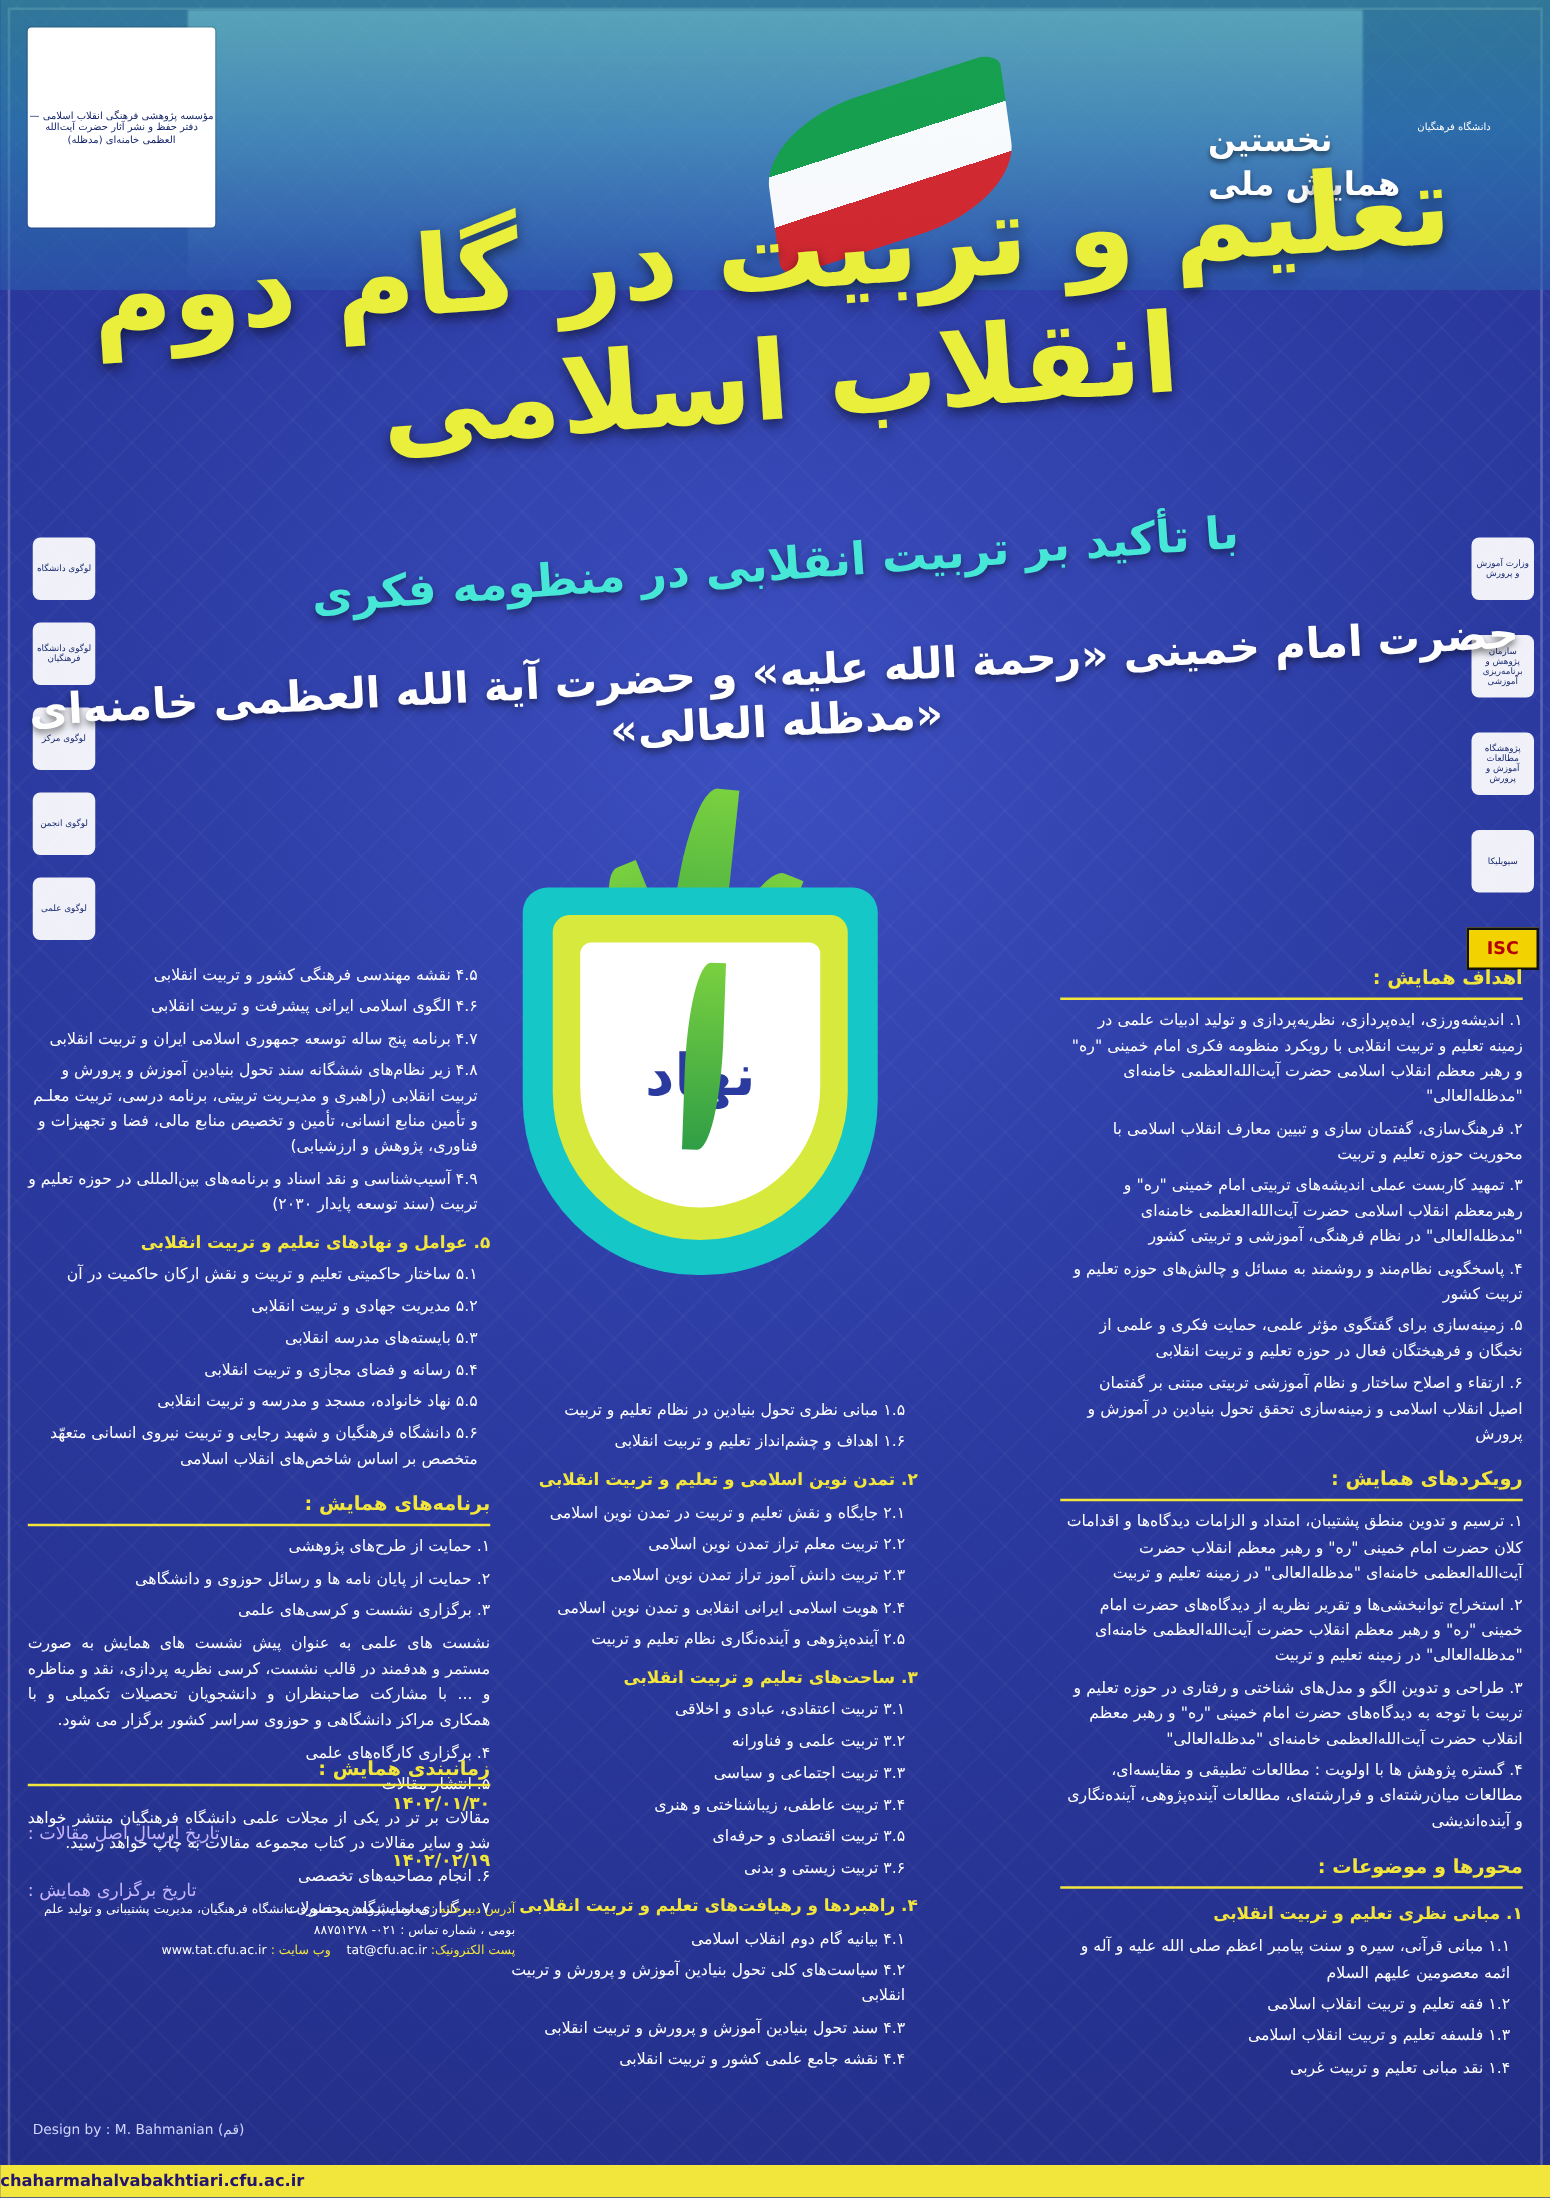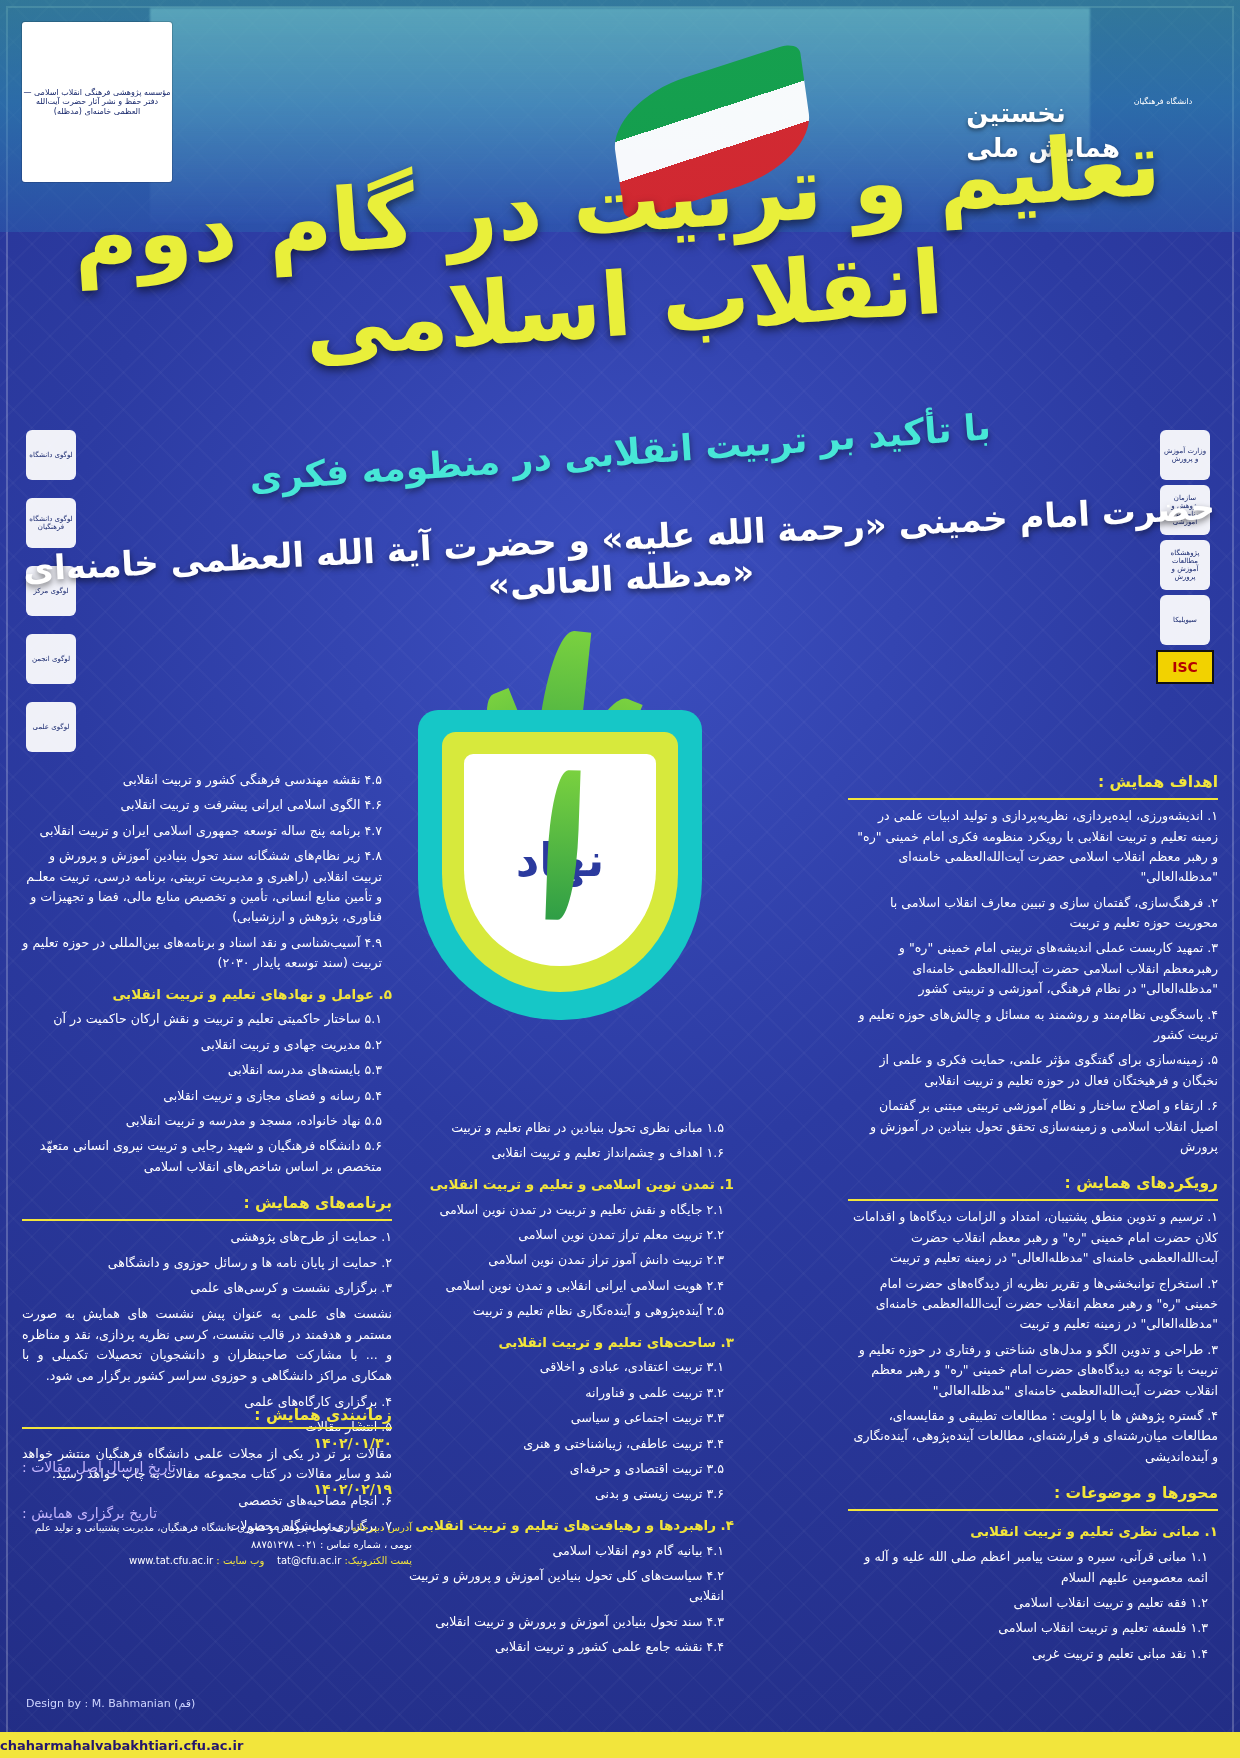--- a/index.html
+++ b/index.html
@@ -47,21 +47,21 @@
     color:#1d2f7a;
     border-radius:3px;
     box-shadow:0 0 0 1px rgba(0,0,0,.15);
     font-size:8px;text-align:center;line-height:1.15;
     overflow:hidden;
   }
   .logo-right-top{right:22px;top:22px;width:110px;height:160px;background:transparent;box-shadow:none;color:#fff;}
   .logo-left-top{left:22px;top:22px;width:150px;height:160px;background:#ffffff;color:#16266b;}
   .logo-stack{position:absolute;left:26px;top:430px;display:flex;flex-direction:column;gap:18px;}
   .logo-stack .logo-item{width:46px;height:46px;border-radius:6px;background:rgba(255,255,255,.93);color:#17276e;display:flex;align-items:center;justify-content:center;font-size:7px;text-align:center;padding:2px;}
-  .logo-stack-right{position:absolute;right:26px;top:430px;display:flex;flex-direction:column;gap:5px;align-items:center;}
+  .logo-stack-right{position:absolute;right:9px;top:430px;display:flex;flex-direction:column;gap:28px;align-items:center;}
   .logo-stack-right .logo-item{width:46px;height:46px;border-radius:6px;background:rgba(255,255,255,.93);color:#17276e;display:flex;align-items:center;justify-content:center;font-size:7px;text-align:center;padding:2px;}
   .isc-badge{width:54px;height:30px;background:#f2d200;color:#b40000;font-weight:bold;font-size:14px;display:flex;align-items:center;justify-content:center;border:2px solid #111;}
 
   
   .ordinal{
     position:absolute;right:120px;top:96px;text-align:left;
     color:#ffffff;font-size:26px;font-weight:bold;line-height:1.35;
     text-shadow:0 2px 4px rgba(0,0,0,.5);
   }
   .main-title{
@@ -238,21 +238,21 @@
     <div class="item ind">۱.۱ مبانی قرآنی، سیره و سنت پیامبر اعظم صلی الله علیه و آله و ائمه معصومین علیهم السلام</div>
     <div class="item ind">۱.۲ فقه تعلیم و تربیت انقلاب اسلامی</div>
     <div class="item ind">۱.۳ فلسفه تعلیم و تربیت انقلاب اسلامی</div>
     <div class="item ind">۱.۴ نقد مبانی تعلیم و تربیت غربی</div>
   </div>
 
   <div class="col col-mid">
     <div class="item ind">۱.۵ مبانی نظری تحول بنیادین در نظام تعلیم و تربیت</div>
     <div class="item ind">۱.۶ اهداف و چشم‌انداز تعلیم و تربیت انقلابی</div>
 
-    <div class="sub-title">1. تمدن نوین اسلامی و تعلیم و تربیت انقلابی</div>
+    <div class="sub-title">۲. تمدن نوین اسلامی و تعلیم و تربیت انقلابی</div>
     <div class="item ind">۲.۱ جایگاه و نقش تعلیم و تربیت در تمدن نوین اسلامی</div>
     <div class="item ind">۲.۲ تربیت معلم تراز تمدن نوین اسلامی</div>
     <div class="item ind">۲.۳ تربیت دانش آموز تراز تمدن نوین اسلامی</div>
     <div class="item ind">۲.۴ هویت اسلامی ایرانی انقلابی و تمدن نوین اسلامی</div>
     <div class="item ind">۲.۵ آینده‌پژوهی و آینده‌نگاری نظام تعلیم و تربیت</div>
 
     <div class="sub-title">۳. ساحت‌های تعلیم و تربیت انقلابی</div>
     <div class="item ind">۳.۱ تربیت اعتقادی، عبادی و اخلاقی</div>
     <div class="item ind">۳.۲ تربیت علمی و فناورانه</div>
     <div class="item ind">۳.۳ تربیت اجتماعی و سیاسی</div>

